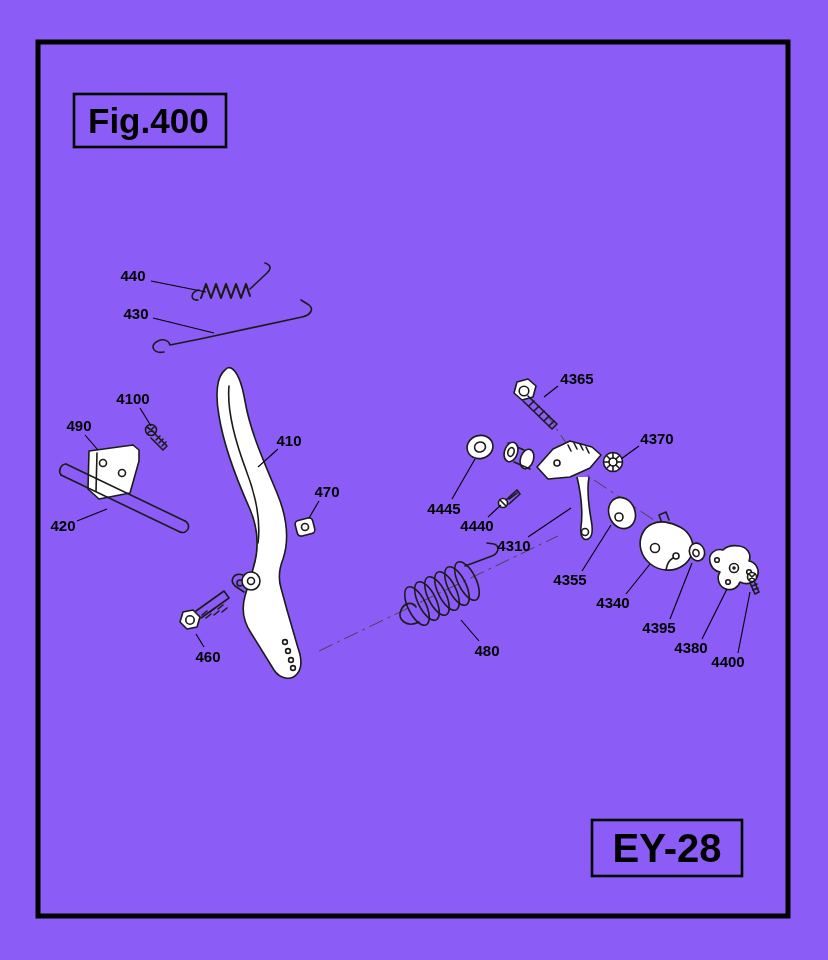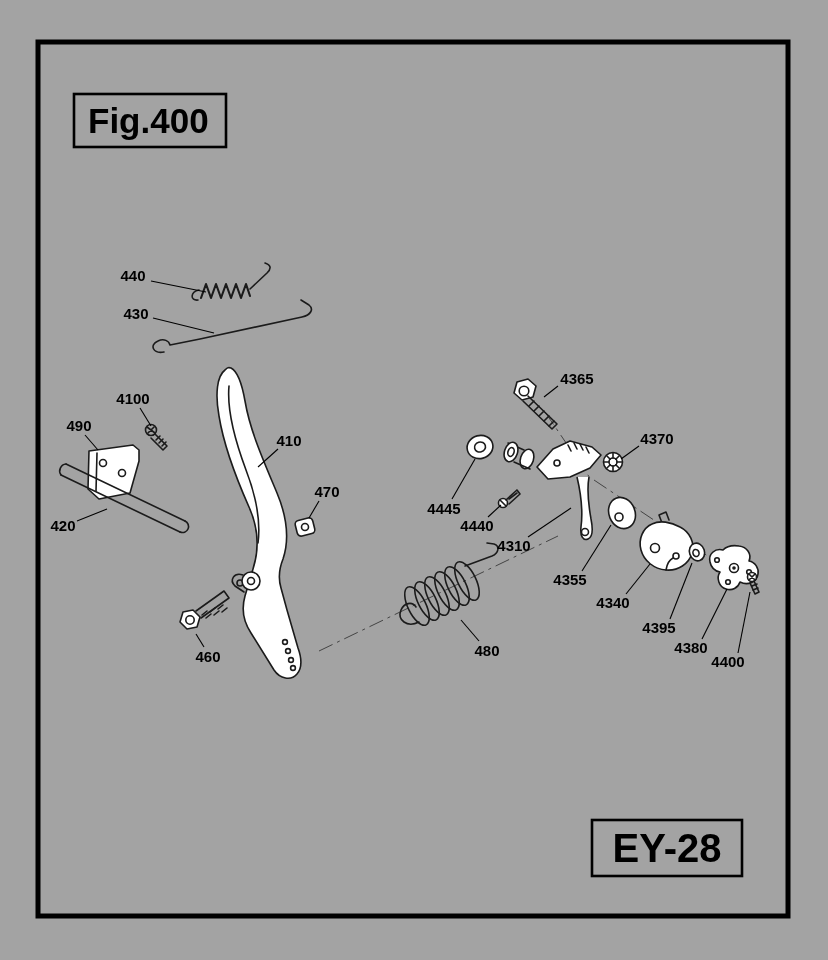--- a/index.html
+++ b/index.html
@@ -1,16 +1,16 @@
 <!DOCTYPE html>
 <html><head>
 <meta charset="utf-8">
 <style>
   html,body{margin:0;padding:0;background:#ffffff;}
-  .page{position:relative;width:828px;height:960px;background:#a3a3a3;overflow:hidden;}
+  .page{position:relative;width:828px;height:960px;background:#8b5cf6;overflow:hidden;}
   svg{display:block;}
   .ln{fill:none;stroke:#1b1b1b;stroke-width:1.6;stroke-linecap:round;stroke-linejoin:round;}
   .lnf{fill:#ffffff;stroke:#1b1b1b;stroke-width:1.6;stroke-linejoin:round;}
   .coil{fill:none;stroke:#1b1b1b;stroke-width:2.1;stroke-linecap:round;stroke-linejoin:round;}
   .cl{fill:none;stroke:#444;stroke-width:1;stroke-dasharray:15 5 3 5;}
   .leader{stroke:#000;stroke-width:1.1;}
   .part-label{font-family:"Liberation Sans",sans-serif;font-weight:bold;font-size:15px;fill:#000;text-anchor:middle;}
   .frame{fill:none;stroke:#000;stroke-width:5;}
   .titlebox{fill:none;stroke:#000;stroke-width:2.6;}
   .fig-title{font-family:"Liberation Sans",sans-serif;font-weight:bold;font-size:35px;fill:#000;}

